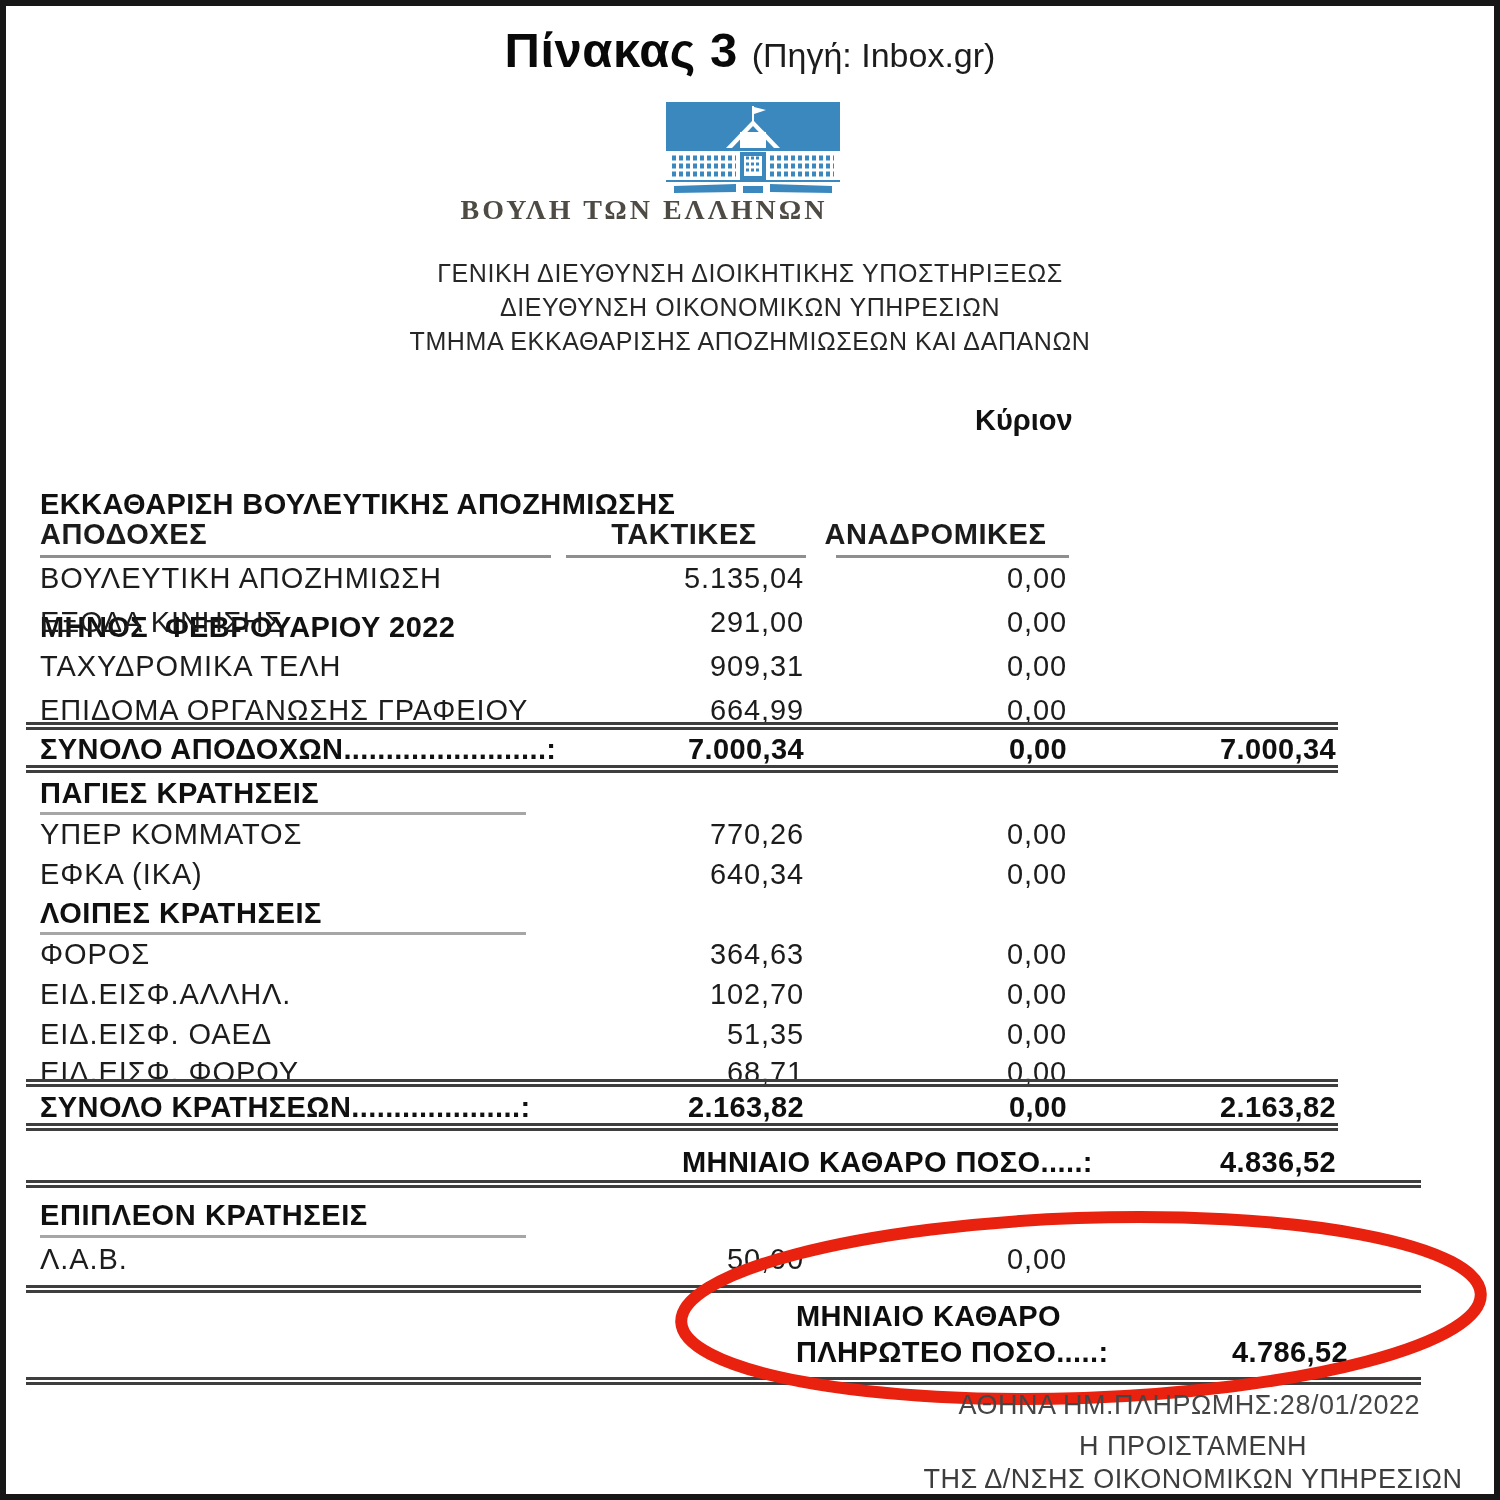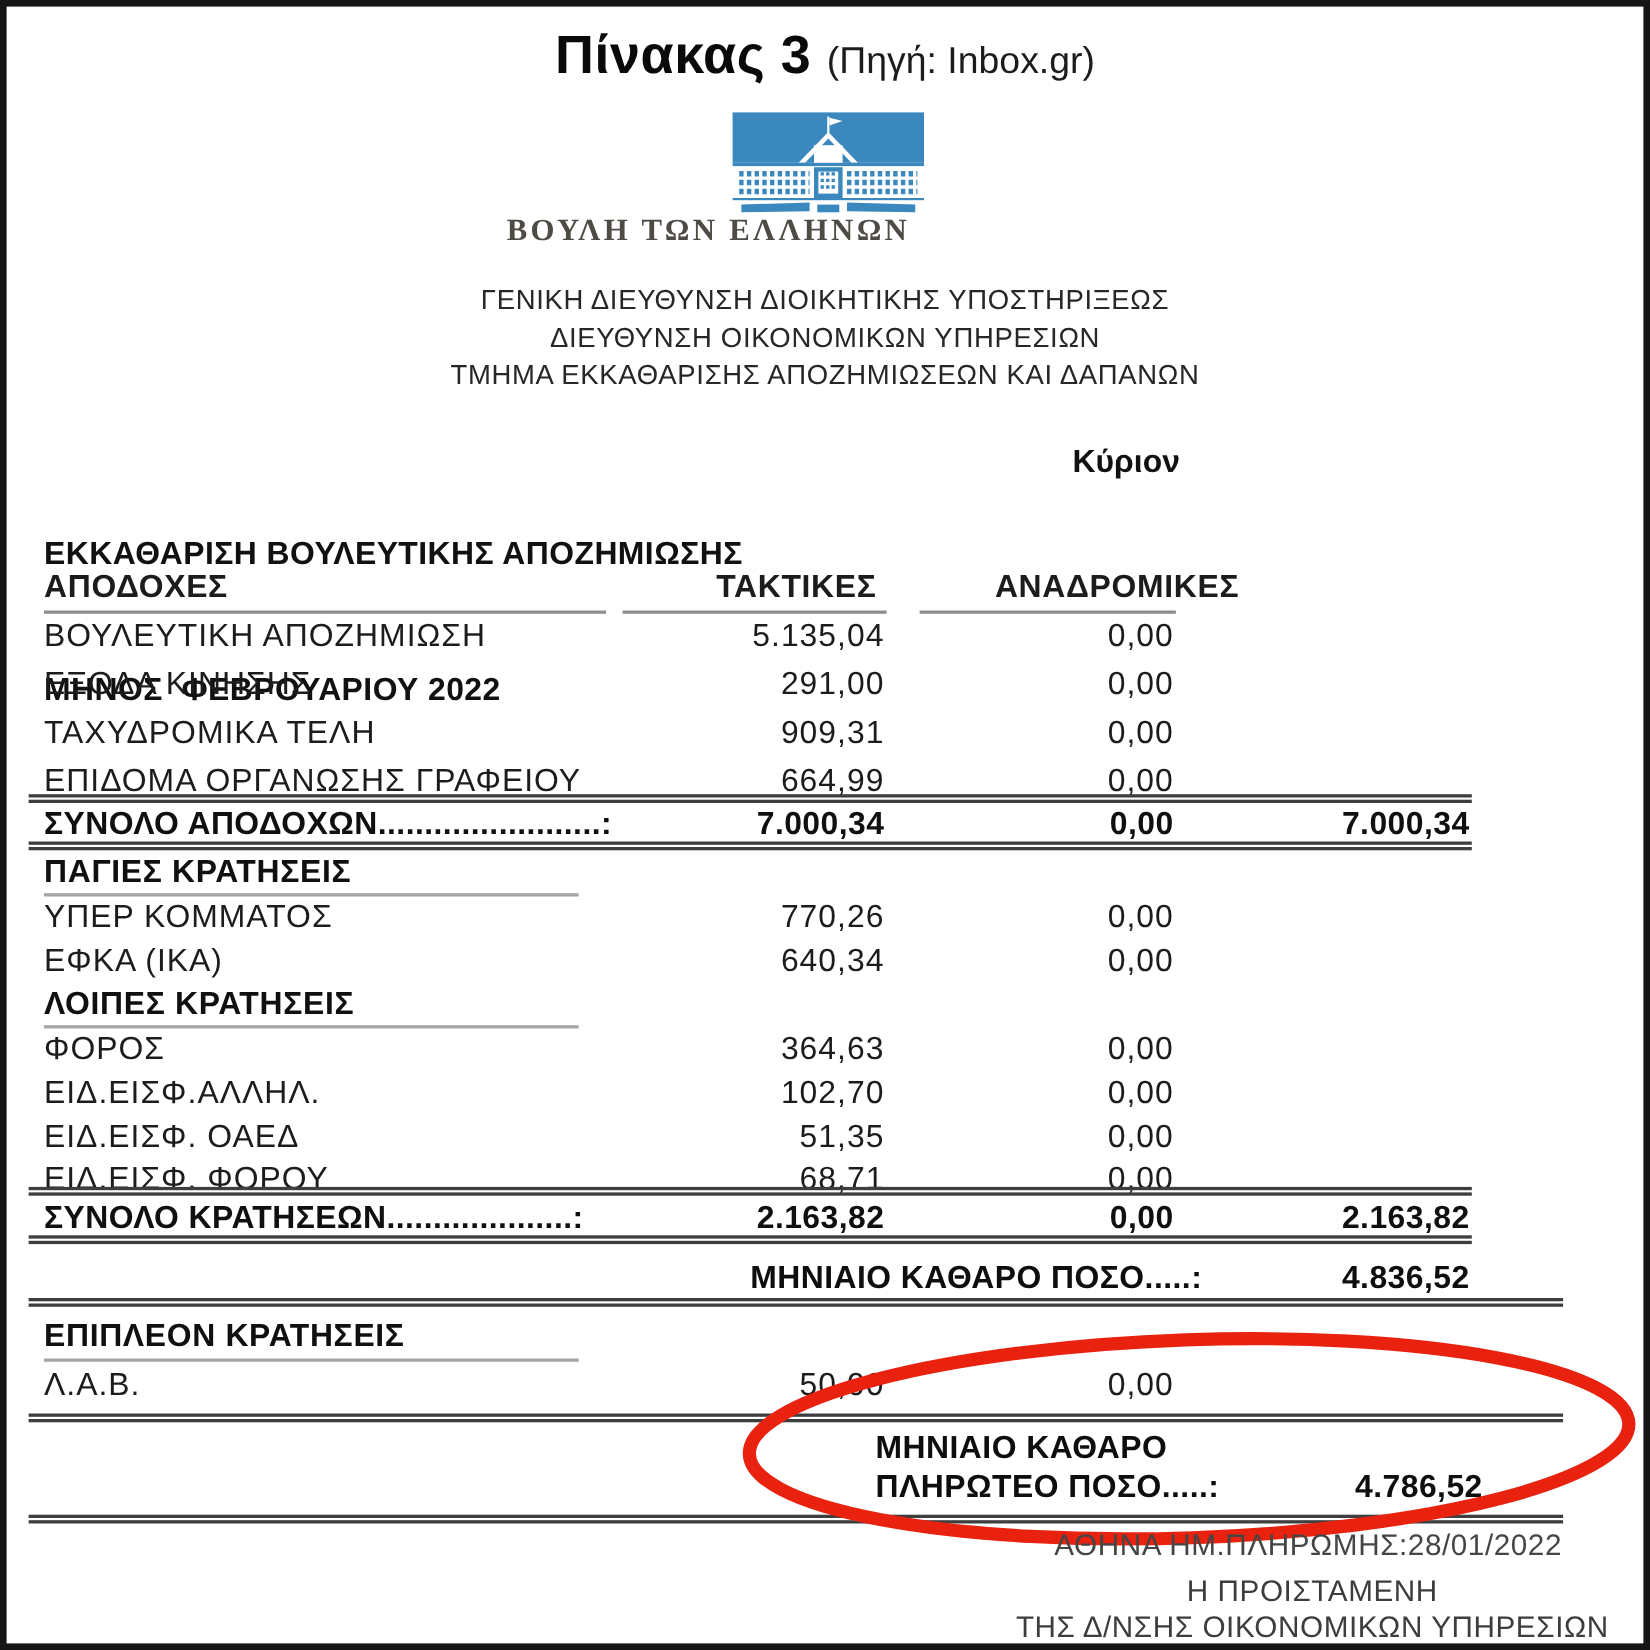--- a/index.html
+++ b/index.html
@@ -83,21 +83,21 @@
     <div>ΔΙΕΥΘΥΝΣΗ ΟΙΚΟΝΟΜΙΚΩΝ ΥΠΗΡΕΣΙΩΝ</div>
     <div>ΤΜΗΜΑ ΕΚΚΑΘΑΡΙΣΗΣ ΑΠΟΖΗΜΙΩΣΕΩΝ ΚΑΙ ΔΑΠΑΝΩΝ</div>
   </div>
 
   <div class="abs heading">
     <div>ΕΚΚΑΘΑΡΙΣΗ ΒΟΥΛΕΥΤΙΚΗΣ ΑΠΟΖΗΜΙΩΣΗΣ</div>
     <div>ΜΗΝΟΣ  ΦΕΒΡΟΥΑΡΙΟΥ 2022</div>
   </div>
   <div class="abs addressee">Κύριον</div>
 
-  <div class="abs row hdr" style="top:512px;gap:40px;">
+  <div class="abs row hdr" style="top:512px;">
     <div class="c0">ΑΠΟΔΟΧΕΣ</div>
     <div class="c1">ΤΑΚΤΙΚΕΣ</div>
     <div class="c2">ΑΝΑΔΡΟΜΙΚΕΣ</div>
     <div class="c3"></div>
   </div>
   <div class="abs sgl" style="top:549px;left:34px;width:511px;"></div>
   <div class="abs sgl" style="top:549px;left:560px;width:240px;"></div>
   <div class="abs sgl" style="top:549px;left:830px;width:233px;"></div>
 
   <div class="abs row" style="top:556px;">

